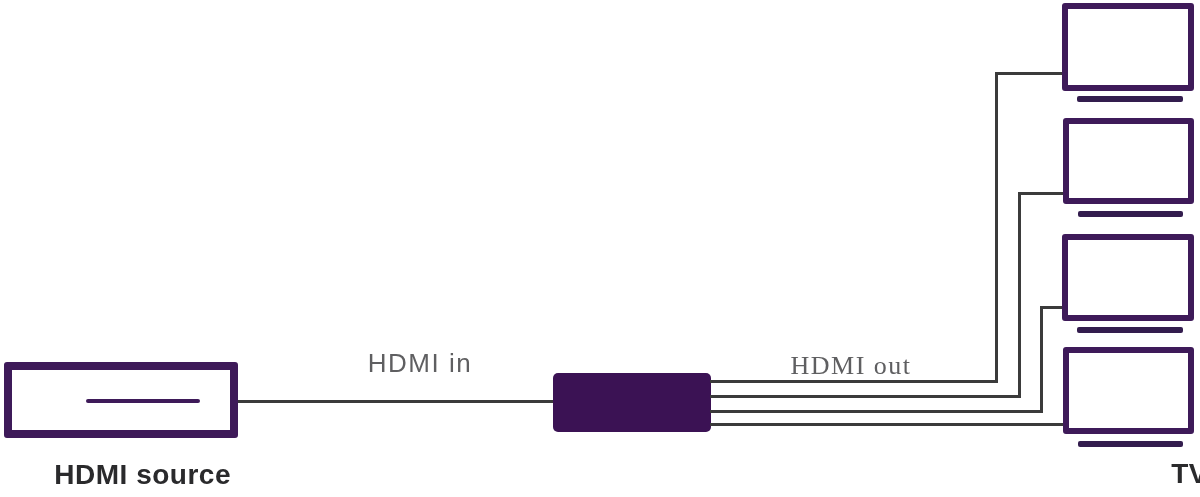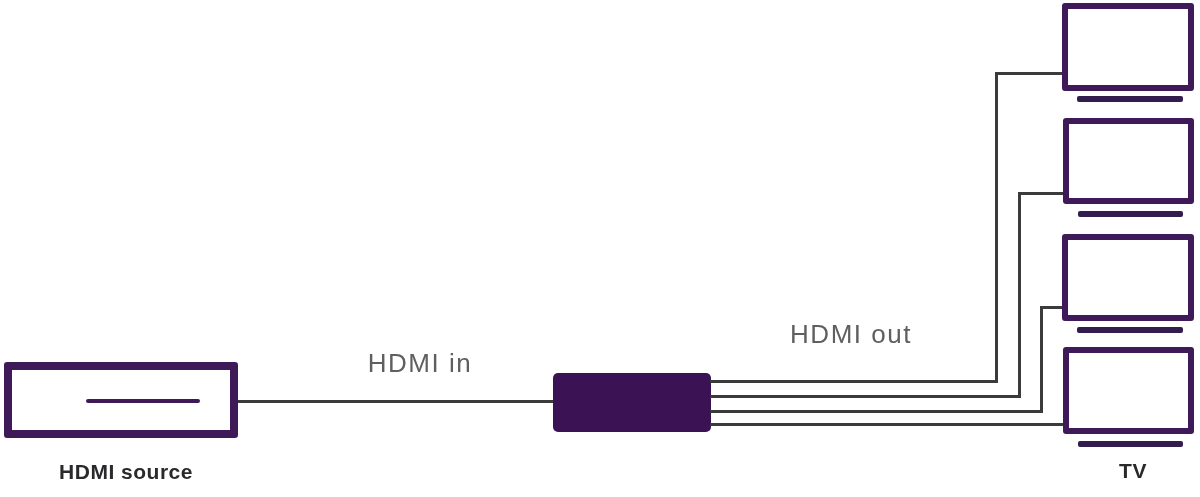--- a/index.html
+++ b/index.html
@@ -76,36 +76,37 @@
   .stand3{left:1077px;top:327px;width:106px;height:6px;}
   .stand4{left:1078px;top:441px;width:105px;height:6px;}
 
   
   .label{
     text-align:center;
     white-space:nowrap;
     line-height:1.1;
   }
   .label-bold{
-    font-size:21px;
+    font-size:28px;
     font-weight:bold;
     color:var(--label-dark);
     letter-spacing:0.5px;
+    text-align:right;
   }
   .label-gray{
     font-size:26px;
     font-weight:normal;
     color:var(--label-gray);
     letter-spacing:1.5px;
   }
   .lbl-source  {left:21px;  top:460px;width:210px;}
   .lbl-splitter{left:550px; top:459px;width:200px;}
   .lbl-tv      {left:1058px;top:459px;width:150px;}
   .lbl-in      {left:320px; top:349px;width:200px;}
-  .lbl-out     {left:751px; top:320px;width:200px;}
+  .lbl-out     {left:751px; top:352px;width:200px;font-family:Liberation Serif, serif;}
 </style>
 </head>
 <body>
 
 <div class="canvas">
 
   <div class="abs source-box"></div>
   <div class="abs source-slot"></div>
   <div class="abs label label-bold lbl-source">HDMI source</div>
 

